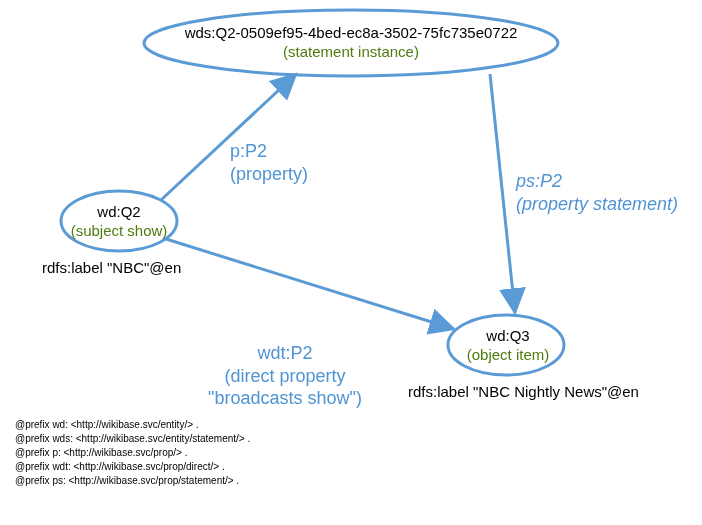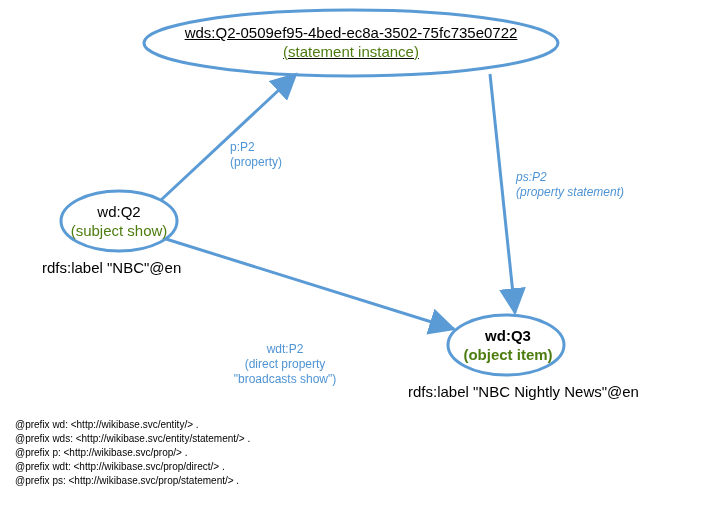--- a/index.html
+++ b/index.html
@@ -26,21 +26,21 @@
   }
   .node-label .name {
     color: #000;
   }
   .node-label .role {
     color: #4d7c0f;
   }
   .edge-label {
     position: absolute;
     text-align: center;
-    font-size: 12px;
+    font-size: 18px;
     color: #4f94d4;
     line-height: 1.25;
     pointer-events: none;
   }
   .ext-label {
     position: absolute;
     font-size: 15px;
     color: #000;
     pointer-events: none;
   }
@@ -70,31 +70,31 @@
   <ellipse cx="119" cy="221" rx="58" ry="30" fill="none" stroke="#5b9bd5" stroke-width="3"></ellipse>
   <ellipse cx="506" cy="345" rx="58" ry="30" fill="none" stroke="#5b9bd5" stroke-width="3"></ellipse>
 
   <line x1="161" y1="200" x2="296" y2="74" stroke="#5b9bd5" stroke-width="3" marker-end="url(#arrow)"></line>
 
   <line x1="490" y1="74" x2="515" y2="313" stroke="#5b9bd5" stroke-width="3" marker-end="url(#arrow)"></line>
 
   <line x1="166" y1="239" x2="454" y2="329" stroke="#5b9bd5" stroke-width="3" marker-end="url(#arrow)"></line>
 </svg>
 
-<div class="node-label" style="left:144px; top:24px; width:414px;text-decoration:underline;">
+<div class="node-label" style="left:144px; top:24px; width:414px;">
   <div class="name">wds:Q2-0509ef95-4bed-ec8a-3502-75fc735e0722</div>
   <div class="role">(statement instance)</div>
 </div>
 
 <div class="node-label" style="left:60px; top:203px; width:118px;">
   <div class="name">wd:Q2</div>
   <div class="role">(subject show)</div>
 </div>
 
-<div class="node-label" style="left:448px; top:327px; width:120px;font-weight:bold;">
+<div class="node-label" style="left:448px; top:327px; width:120px;">
   <div class="name">wd:Q3</div>
   <div class="role">(object item)</div>
 </div>
 
 <div class="ext-label" style="left:42px; top:259px;">rdfs:label "NBC"@en</div>
 <div class="ext-label" style="left:408px; top:383px;">rdfs:label "NBC Nightly News"@en</div>
 
 <div class="edge-label" style="left:230px; top:140px; width:90px; text-align:left;">
   <div>p:P2</div>
   <div>(property)</div>

